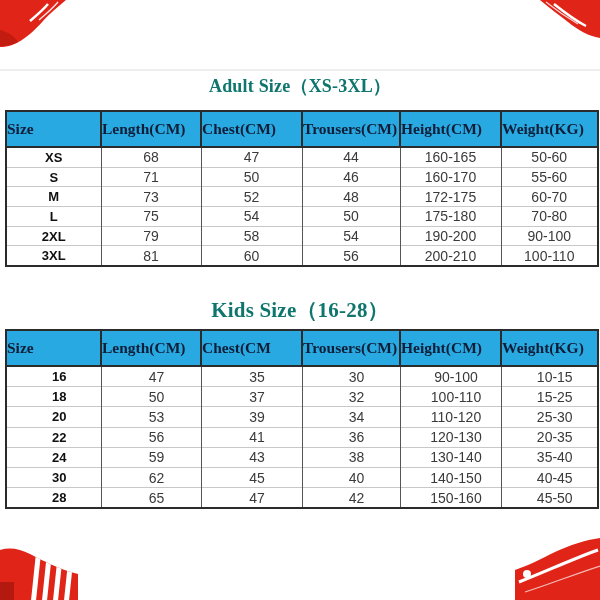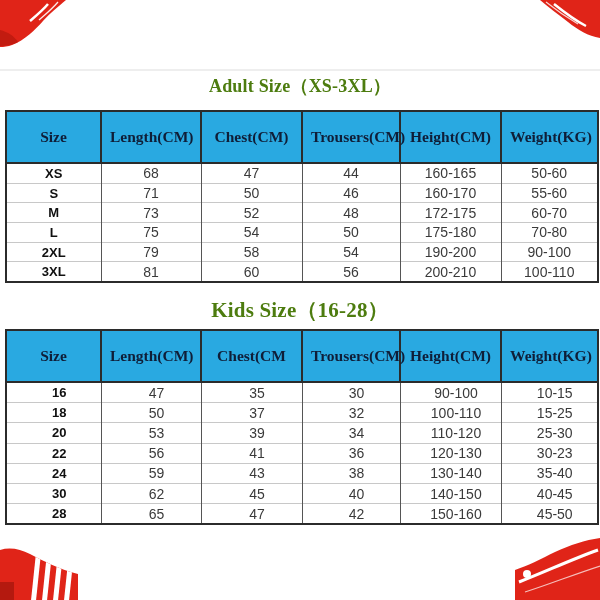--- a/index.html
+++ b/index.html
@@ -3,42 +3,42 @@
 <meta charset="utf-8">
 <style>
   html,body{margin:0;padding:0;}
   body{
     width:600px;height:600px;position:relative;overflow:hidden;
     background:#ffffff;
     font-family:"Liberation Sans",sans-serif;
   }
   .section-title{
     position:absolute;left:0;width:600px;text-align:center;
-    font-family:"Liberation Serif",serif;font-weight:bold;color:#4d7c0f;
+    font-family:"Liberation Serif",serif;font-weight:bold;color:#0f766e;
     letter-spacing:0.2px;
   }
   #adult-title{top:74px;font-size:18px;}
   #kids-title{top:296px;font-size:21px;text-align:center;}
   .faint-line{
     position:absolute;left:0;top:69px;width:600px;height:2px;
     background:#eeeeee;
   }
   table.size-table{
     position:absolute;left:5px;width:592px;
     border-collapse:collapse;table-layout:fixed;
     border:2px solid var(--border-dark,#2b2b2b);
   }
   #adult-table{top:110px;}
   #kids-table{top:329px;}
   .size-table th{
     background:var(--header-bg,#29a9e1);
     color:var(--header-text,#0f1e38);
     font-family:"Liberation Serif",serif;
     font-weight:bold;font-size:15.5px;
-    height:34px;padding:8px;text-align:center;
+    height:34px;padding:0;text-align:left;
     border-left:2px solid var(--border-dark,#2b2b2b);
     border-bottom:2px solid var(--border-dark,#2b2b2b);
   }
   .size-table th:first-child{border-left:none;}
   .size-table td{
     height:18.7px;padding:0;text-align:center;vertical-align:middle;
     font-size:14px;color:var(--value-text,#3a3a3a);
     border-left:1.5px solid #555555;
     border-top:1px solid var(--row-line,#c8c8c8);
   }
@@ -176,21 +176,21 @@
         <td>34</td>
         <td>110-120</td>
         <td>25-30</td>
       </tr>
       <tr>
         <td>22</td>
         <td>56</td>
         <td>41</td>
         <td>36</td>
         <td>120-130</td>
-        <td>30-23</td>
+        <td>20-35</td>
       </tr>
       <tr>
         <td>24</td>
         <td>59</td>
         <td>43</td>
         <td>38</td>
         <td>130-140</td>
         <td>35-40</td>
       </tr>
       <tr>

